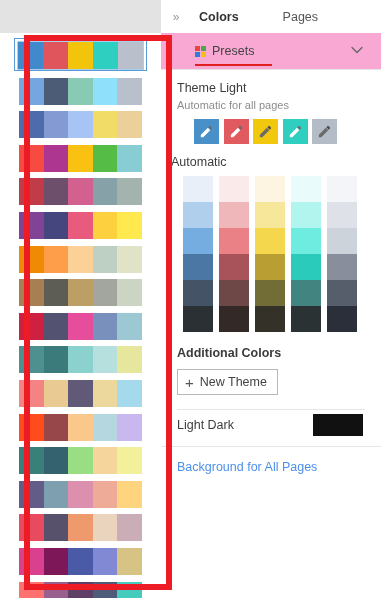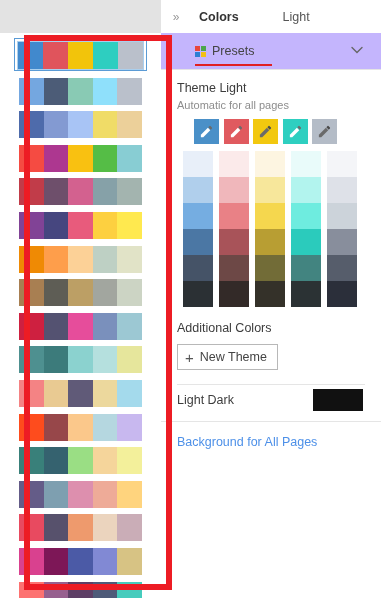--- a/index.html
+++ b/index.html
@@ -80,21 +80,21 @@
   }
   #tab-theme{
     font-size:12.5px;color:#555;margin-left:44px;cursor:pointer;
   }
 
   #presets-bar{
     position:relative;
     height:36px;
     display:flex;align-items:center;
     border-bottom:1px solid #e5e5e5;
-    background:#c4b5fd;
+    background:#f9a8d4;
   }
   #ms-icon{
     margin-left:34px;width:11px;height:11px;
     display:grid;grid-template-columns:5px 5px;grid-template-rows:5px 5px;
     gap:1px;
   }
   #ms-icon i{display:block;width:5px;height:5px;}
   #presets-label{
     font-size:12.5px;color:#444;margin-left:6px;cursor:pointer;
   }
@@ -130,21 +130,21 @@
   #auto-grid{
     margin-top:7px;margin-left:22px;
     display:grid;
     grid-template-columns:repeat(5, 30px);
     column-gap:6px;
     grid-template-rows:repeat(6, 26px);
   }
   #auto-grid div{width:30px;height:26px;cursor:pointer;}
 
   #additional-title{
-    font-size:12.5px;color:#3c3c3c;margin-top:14px;
+    font-size:12.5px;color:#3c3c3c;margin-top:14px;font-weight:bold;
   }
   #new-color-btn{
     margin-top:9px;
     display:inline-flex;align-items:center;
     border:1px solid #b8b8b8;
     background:#fff;
     height:24px;padding:0 10px 0 7px;
     font-size:12.5px;color:#444;
     cursor:pointer;
   }
@@ -303,21 +303,21 @@
     </div>
 </div>
 
 <div id="annotation-box" style="border-color: rgb(237, 28, 36);"></div>
 
 <div id="right-panel">
 
   <div id="panel-header">
     <div id="collapse-icon">»</div>
     <div id="tab-colors">Colors</div>
-    <div id="tab-theme">Light</div>
+    <div id="tab-theme">Pages</div>
   </div>
 
   <div id="presets-bar">
     <div id="ms-icon">
       <i style="background: rgb(232, 69, 60);"></i>
       <i style="background: rgb(76, 166, 76);"></i>
       <i style="background: rgb(43, 127, 212);"></i>
       <i style="background: rgb(242, 192, 20);"></i>
     </div>
     <div id="presets-label">Presets</div>
@@ -359,20 +359,21 @@
         </div>
         <div class="theme-sw" style="background: rgb(180, 188, 199);">
           <span style="display: block; width: 15px; height: 15px;"><svg viewBox="0 0 24 24">
               <path d="M3 17.2V21h3.8L18 9.8 14.2 6 3 17.2z" fill="#6a6a6a"></path>
               <path d="M20.7 7.1a1 1 0 0 0 0-1.4l-2.4-2.4a1 1 0 0 0-1.4 0L15 5.2 18.8 9l1.9-1.9z" fill="#4a4a4a"></path>
             </svg></span>
         </div>
       </div>
   </div>
 
+  <div id="automatic-title">Automatic</div>
   <div id="auto-grid">
       <div style="background: rgb(232, 239, 249);"></div>
       <div style="background: rgb(251, 234, 234);"></div>
       <div style="background: rgb(253, 245, 225);"></div>
       <div style="background: rgb(233, 251, 250);"></div>
       <div style="background: rgb(244, 245, 248);"></div>
       <div style="background: rgb(176, 207, 236);"></div>
       <div style="background: rgb(240, 183, 187);"></div>
       <div style="background: rgb(247, 231, 155);"></div>
       <div style="background: rgb(178, 244, 238);"></div>

